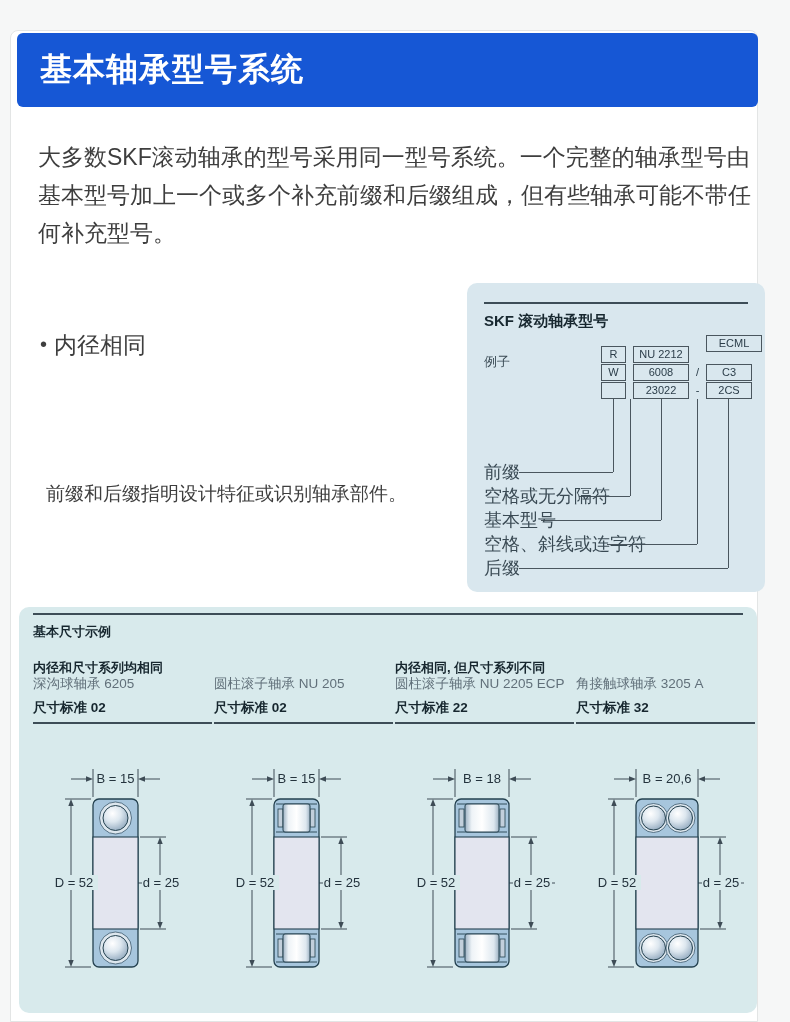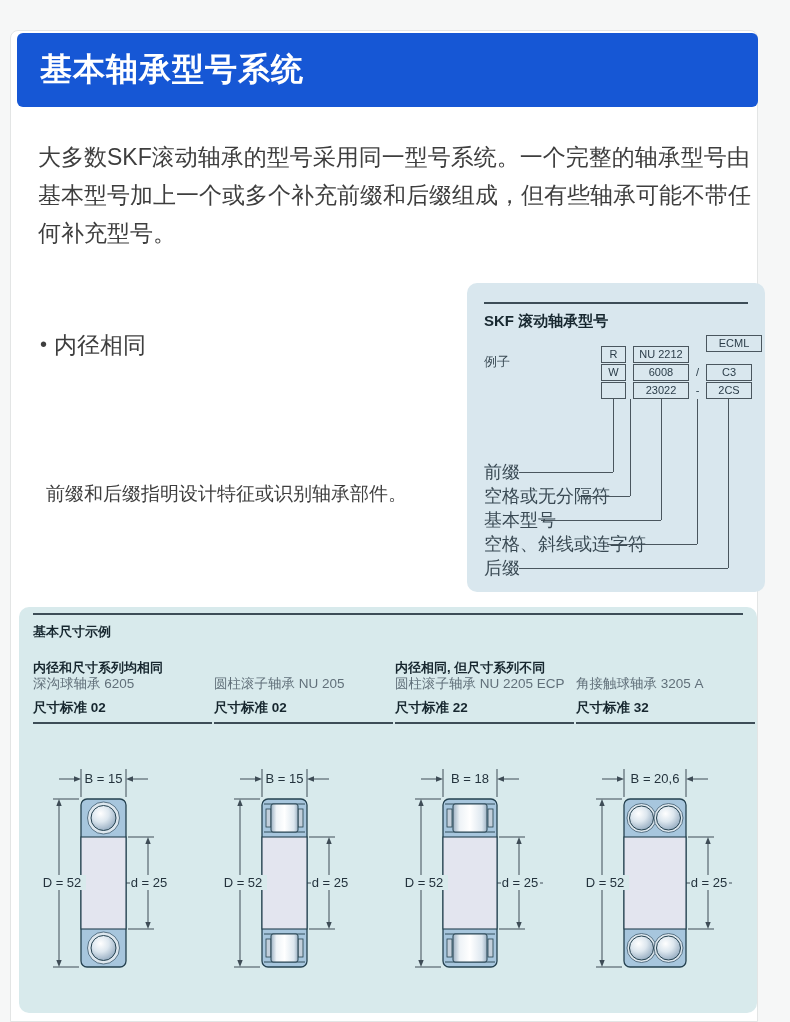--- a/index.html
+++ b/index.html
@@ -34,21 +34,21 @@
   
   .panel { position:absolute; left:19px; top:607px; width:738px; height:406px;
            background:#d8eaec; border-radius:10px;padding-left:33px; }
   .panel-rule { position:absolute; left:14px; top:6px; width:710px; height:2px; background:#3d4d57; }
   .panel-title { position:absolute; left:14px; top:16px; font-size:13px; font-weight:700; color:#17272f; }
   .cols { position:absolute; left:14px; top:52px; display:grid; grid-template-columns:repeat(4,181px); }
   .col { position:relative; width:179px; height:65px; border-bottom:2px solid #3d4d57; }
   .col .group { font-size:13px; font-weight:700; color:#17272f; height:16px; white-space:nowrap; }
   .col .name { font-size:13.5px; color:#61707a; height:16px; white-space:nowrap; }
   .col .standard { font-size:13.5px; font-weight:700; color:#17272f; margin-top:8px; }
-  .figs { position:absolute; left:14px; top:138px; display:grid; grid-template-columns:repeat(4,181px);text-align:right; }
+  .figs { position:absolute; left:26px; top:138px; display:grid; grid-template-columns:repeat(4,181px);text-align:right; }
 
   .dim { stroke:#3e4c56; stroke-width:1; fill:none; }
   .dimf { fill:#3e4c56; }
   .thin { stroke:#24414f; stroke-width:0.9; }
   .ring { fill:#a7c6dd; stroke:#24414f; stroke-width:1.3; }
   .sleeve { fill:#e3e5ef; stroke:#24414f; stroke-width:1.1; }
   .halo { fill:#dde7ee; stroke:#3a576b; stroke-width:0.8; }
   .ball { fill:url(#gBall); stroke:#24414f; stroke-width:1; }
   .roller { fill:url(#gRoll); stroke:#24414f; stroke-width:1; }
   .cage { fill:#c2cfdb; stroke:#24414f; stroke-width:0.8; }

